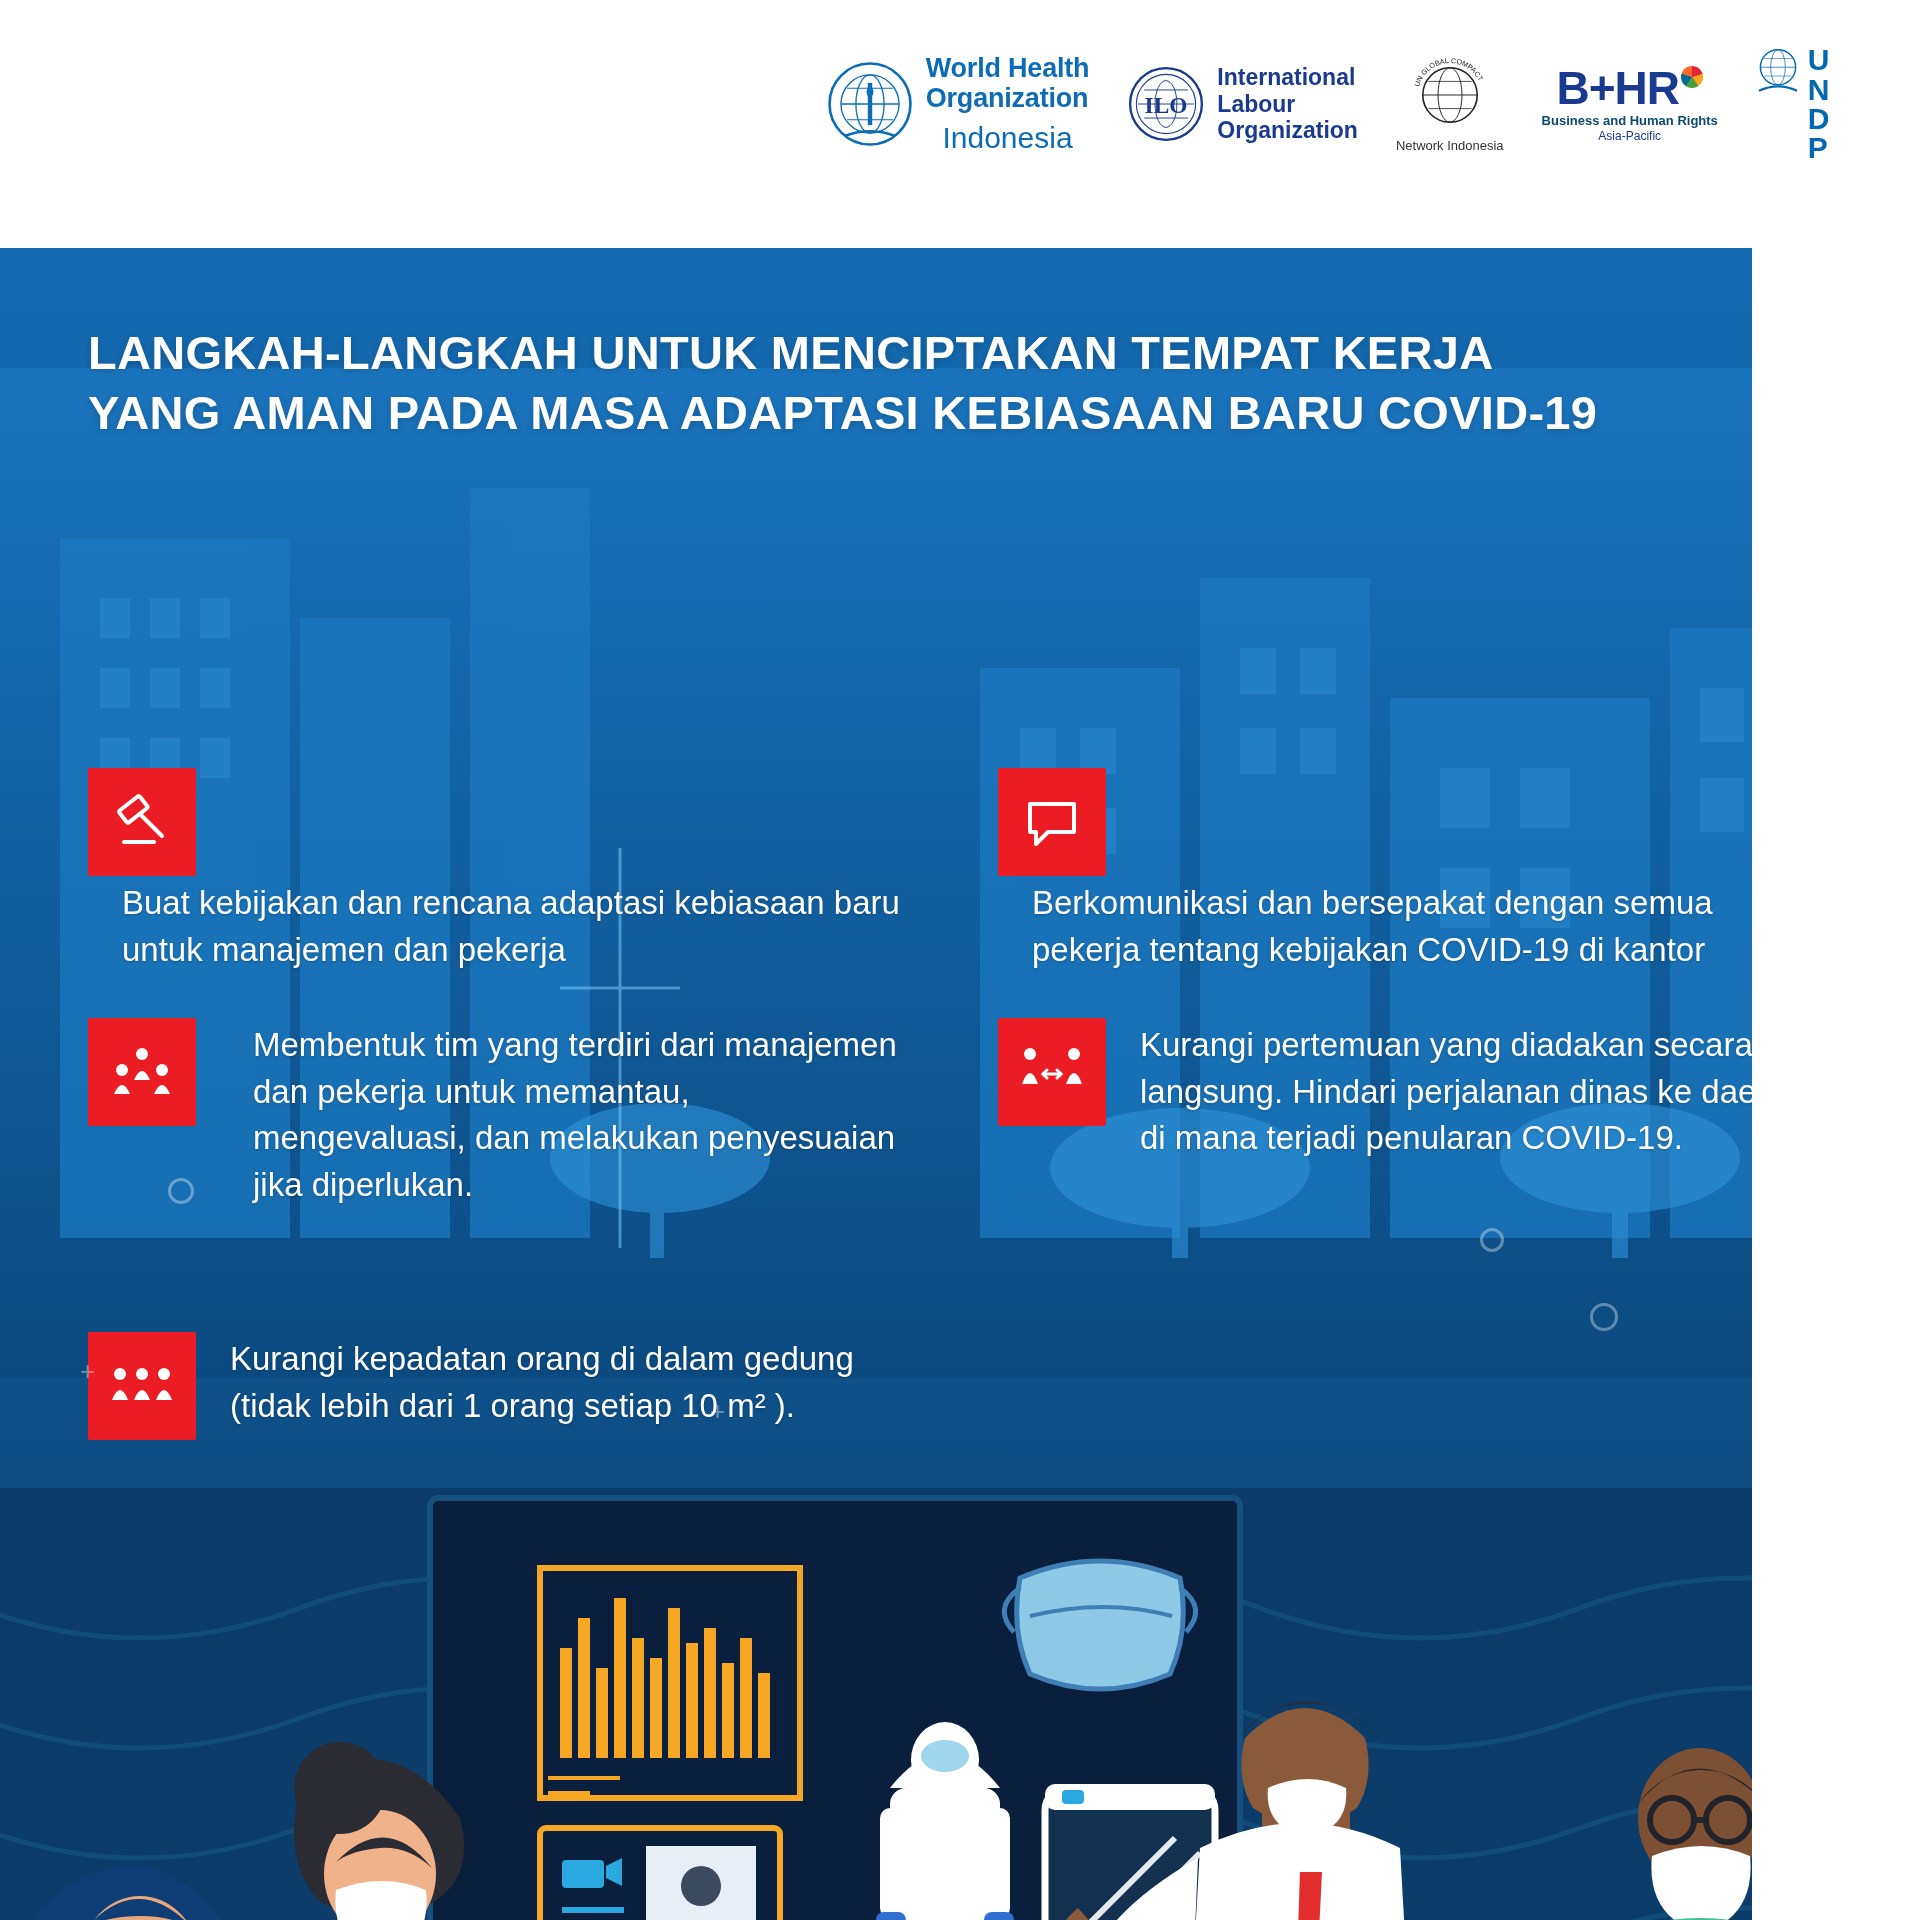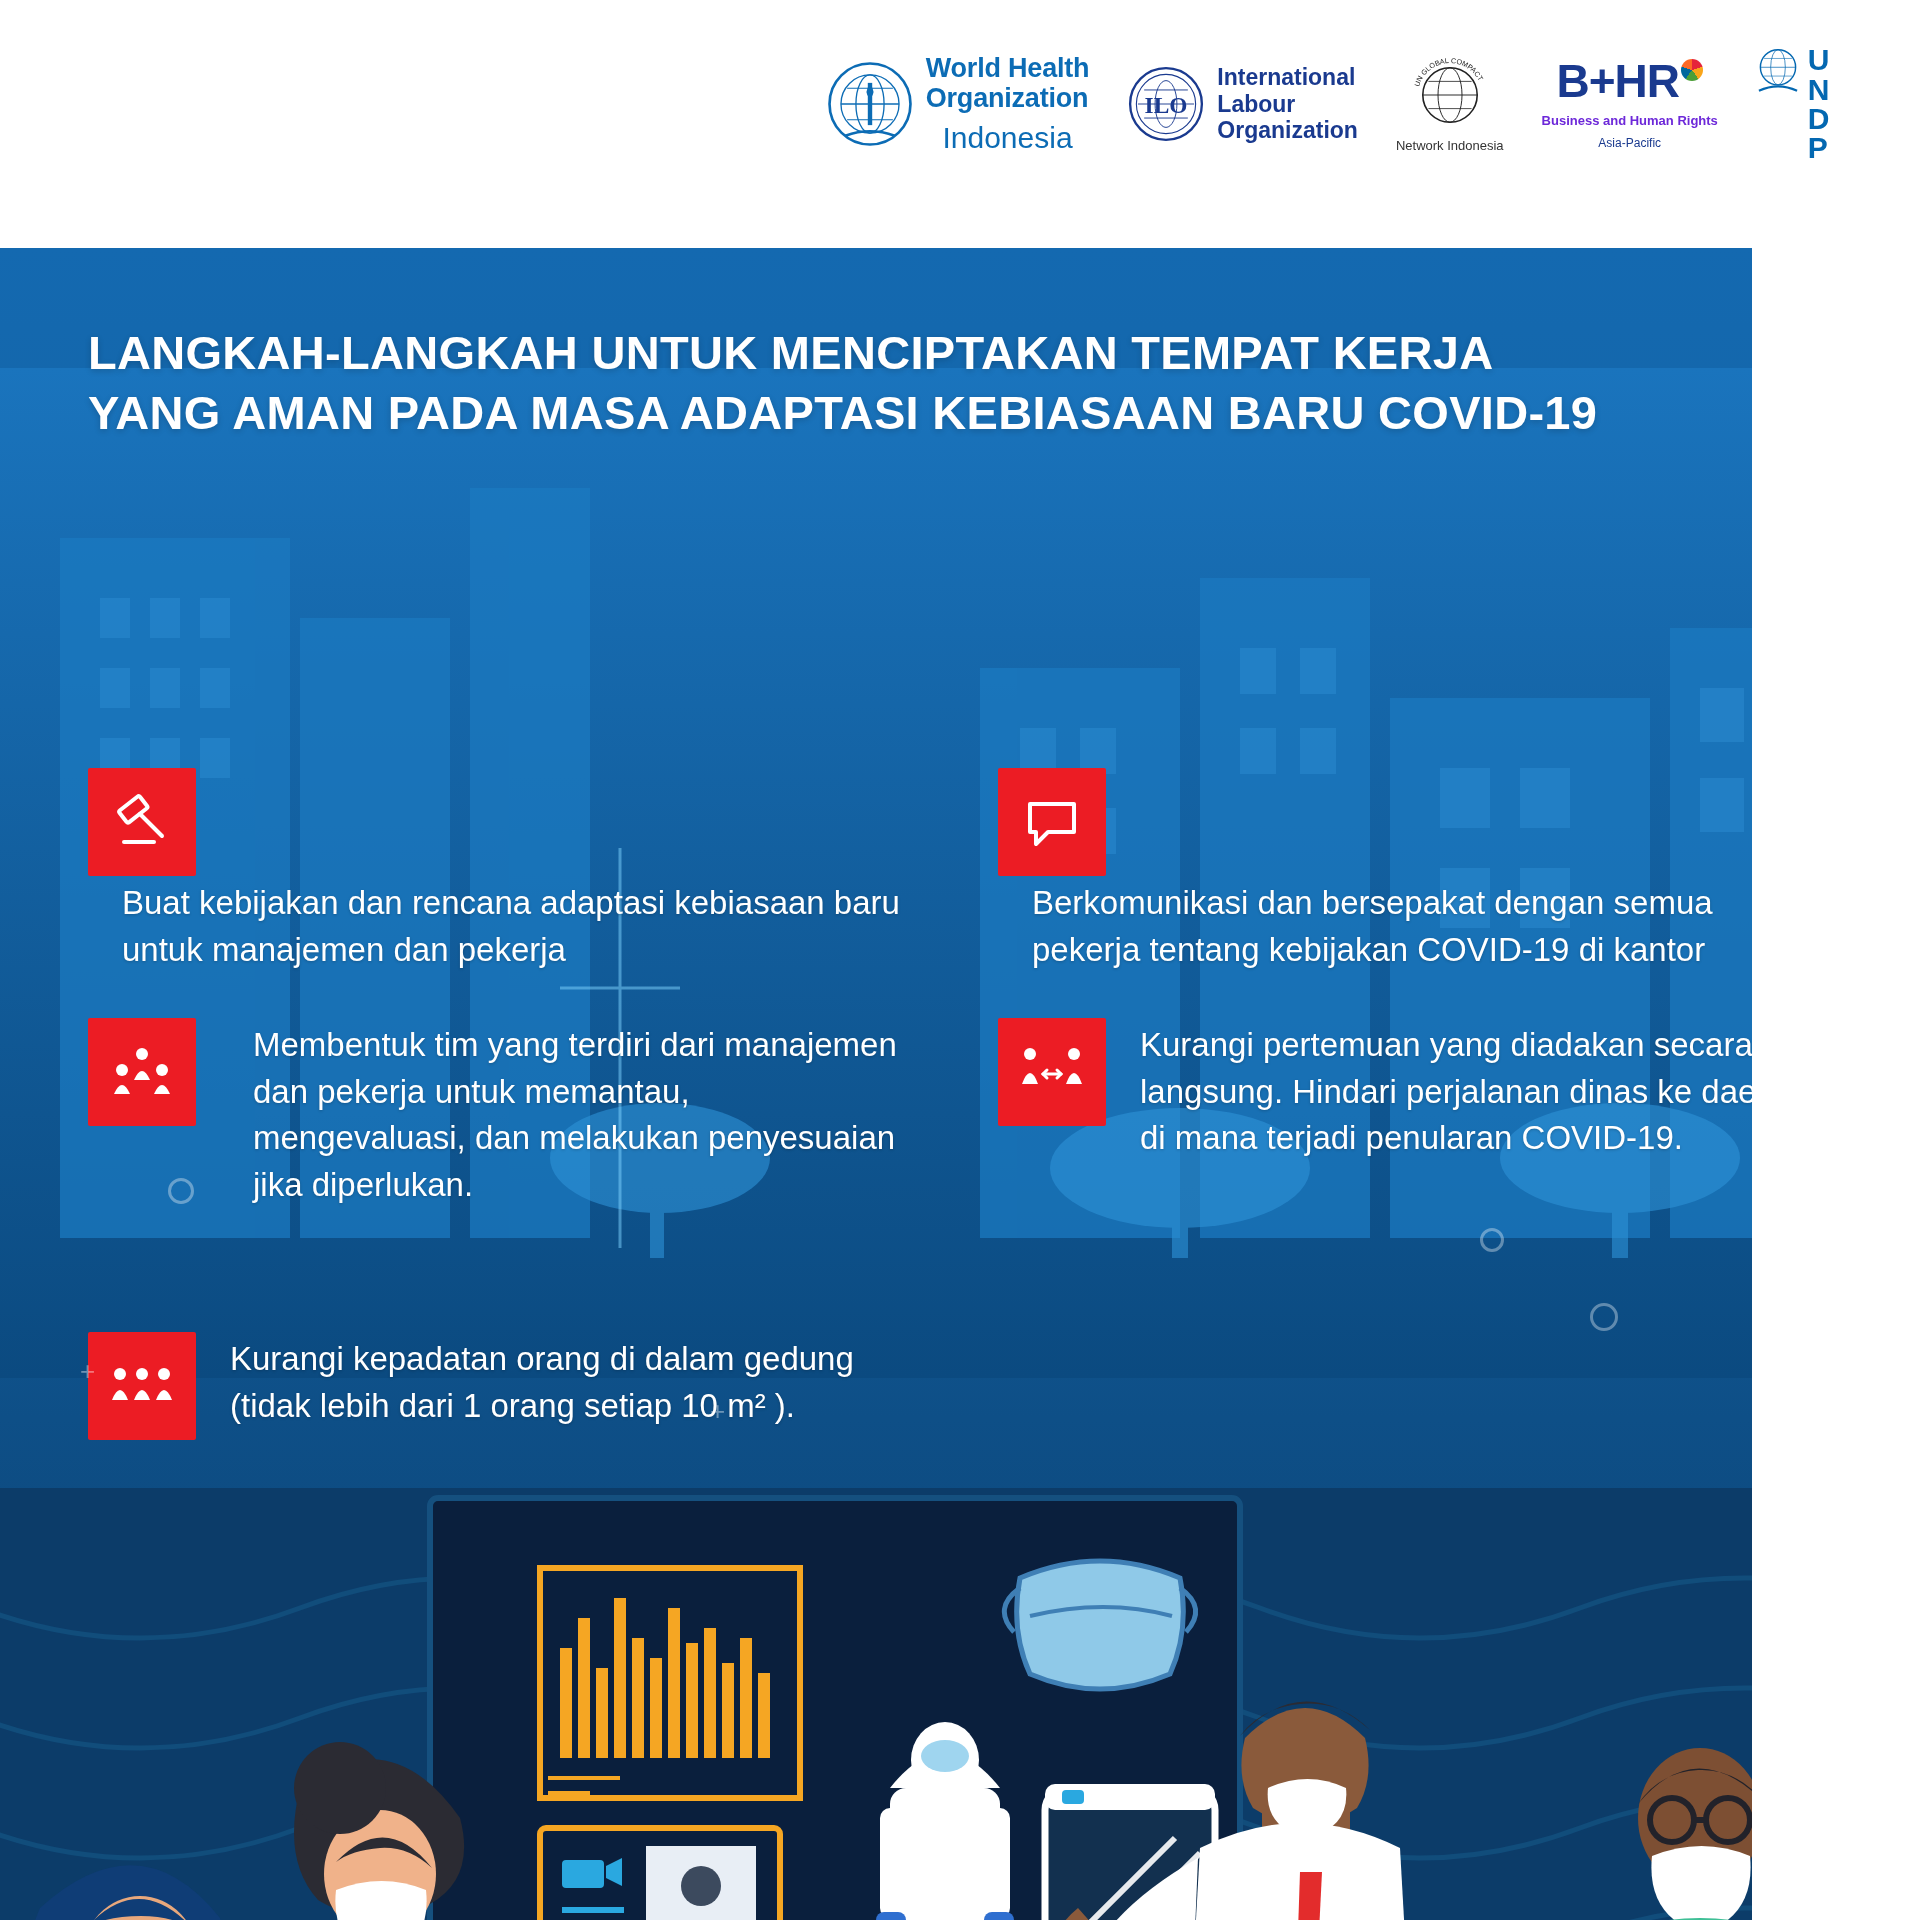--- a/index.html
+++ b/index.html
@@ -66,38 +66,38 @@
     font-size: 23px;
     line-height: 1.15;
   }
 
   
   .gc-emblem { width: 80px; height: 80px; }
   .gc-block { display: flex; flex-direction: column; align-items: center; }
   .gc-sub { font-size: 13px; color: #333; margin-top: 3px; }
 
   
-  .bhr-block { display: flex; flex-direction: column; align-items: center; gap: 7px; }
+  .bhr-block { display: flex; flex-direction: column; align-items: center; }
   .bhr-title {
     font-size: 46px;
     font-weight: bold;
     color: #1a3a8f;
     letter-spacing: -1px;
     line-height: 1;
     position: relative;
   }
   .bhr-dot {
     display: inline-block;
     width: 22px; height: 22px;
     border-radius: 50%;
     background: conic-gradient(#e5243b 0 20%, #f9a51a 20% 40%, #4c9f38 40% 60%, #00689d 60% 80%, #fd6925 80% 100%);
     vertical-align: super;
     margin-left: 2px;
   }
-  .bhr-sub1 { font-size: 13px; color: #6d28d9; font-weight: bold; margin-top: 2px; }
+  .bhr-sub1 { font-size: 13px; color: #0c4a6e; font-weight: bold; margin-top: 2px; }
   .bhr-sub2 { font-size: 12px; color: #1a3a8f; margin-top: 1px; }
 
   
   .undp-block { display: flex; align-items: flex-start; gap: 8px; }
   .undp-emblem { width: 44px; height: 68px; }
   .undp-letters {
     color: #0468b1;
     font-weight: bold;
     font-size: 30px;
     line-height: 0.98;

